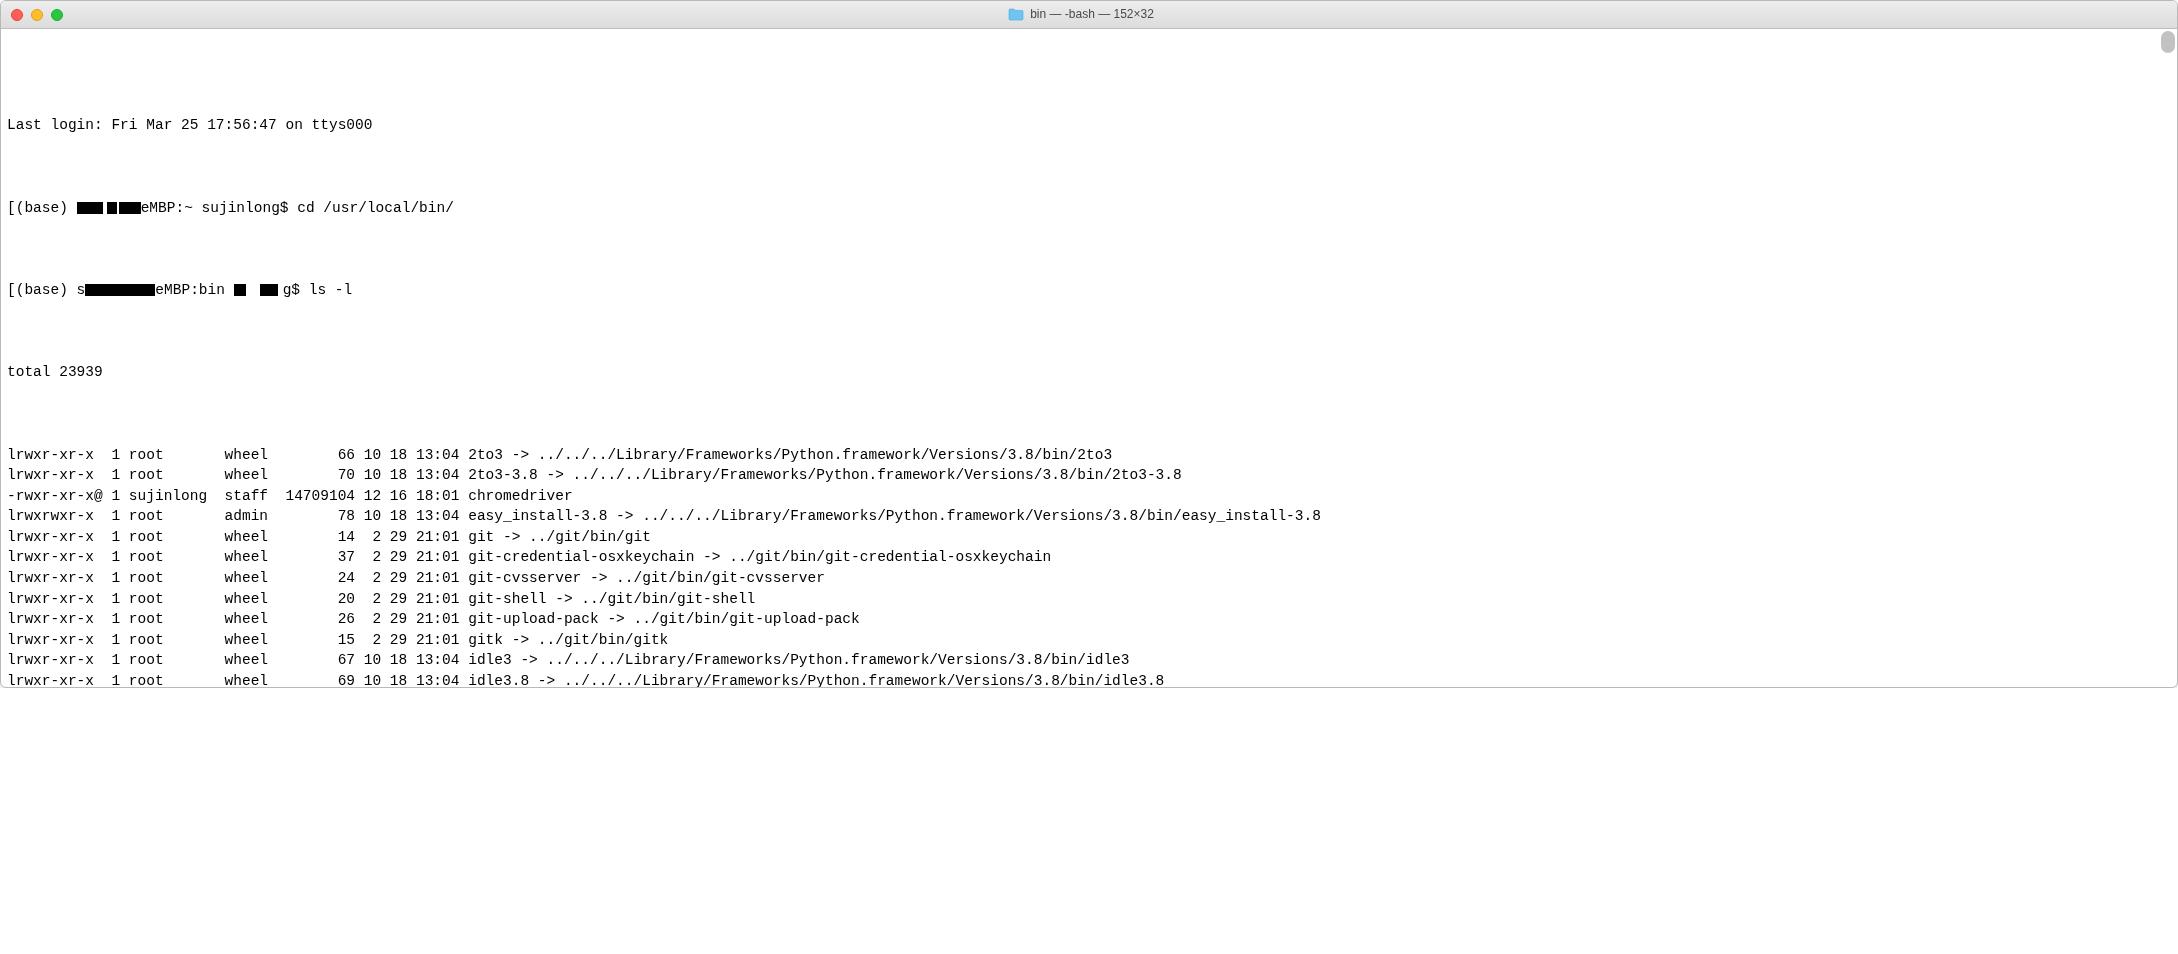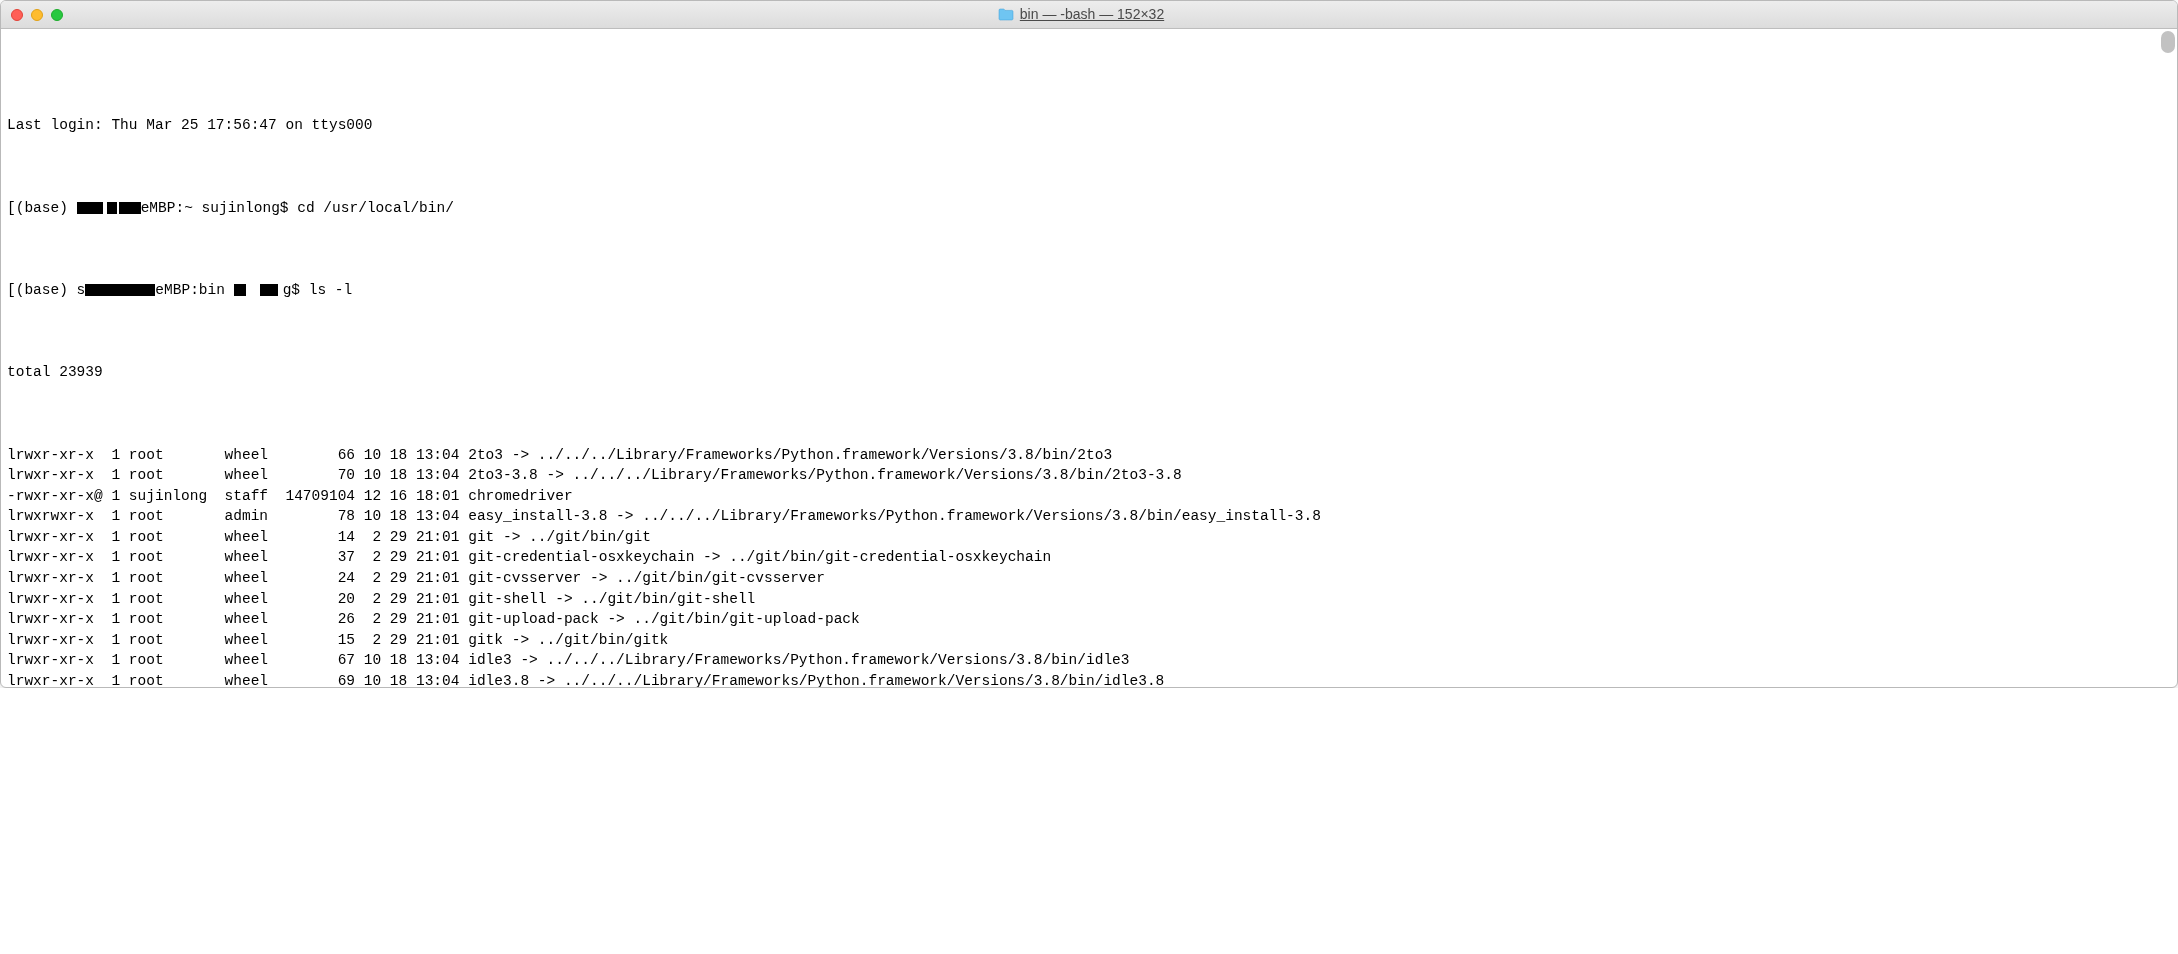--- a/index.html
+++ b/index.html
@@ -40,28 +40,27 @@
     border-radius: 50%;
   }
   .tl-close { background: #ff5f57; border: 0.5px solid #e24238; }
   .tl-min   { background: #febc2e; border: 0.5px solid #e1a116; }
   .tl-max   { background: #28c840; border: 0.5px solid #1dad2b; }
   .title-center {
     position: absolute;
     left: 0; right: 16px;
     text-align: center;
     font-family: -apple-system, "Helvetica Neue", Arial, sans-serif;
-    font-size: 14px;
+    font-size: 12px;
     color: #4a4a4a;
     display: flex;
     align-items: center;
     justify-content: center;
     gap: 6px;
     pointer-events: none;
-    text-decoration: underline;
   }
   .folder-icon {
     width: 16px; height: 13px;
   }
   .terminal-body {
     flex: 1 1 auto;
     padding: 4px 6px;
     white-space: pre;
     overflow: hidden;
     position: relative;
@@ -98,21 +97,21 @@
       <svg class="folder-icon" viewBox="0 0 16 13">
         <path d="M1 2.2C1 1.5 1.5 1 2.2 1h3.3c.4 0 .7.2.9.5l.6.9h6.8c.7 0 1.2.5 1.2 1.2v7.2c0 .7-.5 1.2-1.2 1.2H2.2C1.5 12 1 11.5 1 10.8V2.2z" fill="#6fc5f2" stroke="#3a9fd8" stroke-width="0.5"></path>
       </svg>
       <span>bin — -bash — 152×32</span>
     </div>
   </div>
 
   <div class="terminal-body">
     <div class="scrollbar"></div>
 
-    <span class="line">Last login: Thu Mar 25 17:56:47 on ttys000</span>
+    <span class="line">Last login: Fri Mar 25 17:56:47 on ttys000</span>
 
     <span class="line"><span class="corner-bracket-left">[</span><span>(base) </span><span class="redact" style="width:26px;height:12px;"></span><span style="display:inline-block;width:4px;"></span><span class="redact" style="width:10px;height:12px;"></span><span style="display:inline-block;width:2px;"></span><span class="redact" style="width:22px;height:12px;"></span><span>eMBP:~ sujinlong$ </span><span>cd /usr/local/bin/</span></span>
 
     <span class="line"><span class="corner-bracket-left">[</span><span>(base) s</span><span class="redact" style="width:70px;height:12px;"></span><span>eMBP:bin </span><span class="redact" style="width:12px;height:12px;"></span><span style="display:inline-block;width:14px;"></span><span class="redact" style="width:18px;height:12px;"></span><span style="display:inline-block;width:5px;"></span><span>g$ </span><span>ls -l</span></span>
 
     <span class="line">total 23939</span>
 
     <div id="listing-container"><span class="line">lrwxr-xr-x  1 root       wheel        66 10 18 13:04 2to3 -&gt; ../../../Library/Frameworks/Python.framework/Versions/3.8/bin/2to3</span><span class="line">lrwxr-xr-x  1 root       wheel        70 10 18 13:04 2to3-3.8 -&gt; ../../../Library/Frameworks/Python.framework/Versions/3.8/bin/2to3-3.8</span><span class="line">-rwxr-xr-x@ 1 sujinlong  staff  14709104 12 16 18:01 chromedriver</span><span class="line">lrwxrwxr-x  1 root       admin        78 10 18 13:04 easy_install-3.8 -&gt; ../../../Library/Frameworks/Python.framework/Versions/3.8/bin/easy_install-3.8</span><span class="line">lrwxr-xr-x  1 root       wheel        14  2 29 21:01 git -&gt; ../git/bin/git</span><span class="line">lrwxr-xr-x  1 root       wheel        37  2 29 21:01 git-credential-osxkeychain -&gt; ../git/bin/git-credential-osxkeychain</span><span class="line">lrwxr-xr-x  1 root       wheel        24  2 29 21:01 git-cvsserver -&gt; ../git/bin/git-cvsserver</span><span class="line">lrwxr-xr-x  1 root       wheel        20  2 29 21:01 git-shell -&gt; ../git/bin/git-shell</span><span class="line">lrwxr-xr-x  1 root       wheel        26  2 29 21:01 git-upload-pack -&gt; ../git/bin/git-upload-pack</span><span class="line">lrwxr-xr-x  1 root       wheel        15  2 29 21:01 gitk -&gt; ../git/bin/gitk</span><span class="line">lrwxr-xr-x  1 root       wheel        67 10 18 13:04 idle3 -&gt; ../../../Library/Frameworks/Python.framework/Versions/3.8/bin/idle3</span><span class="line">lrwxr-xr-x  1 root       wheel        69 10 18 13:04 idle3.8 -&gt; ../../../Library/Frameworks/Python.framework/Versions/3.8/bin/idle3.8</span></div>
 
     

